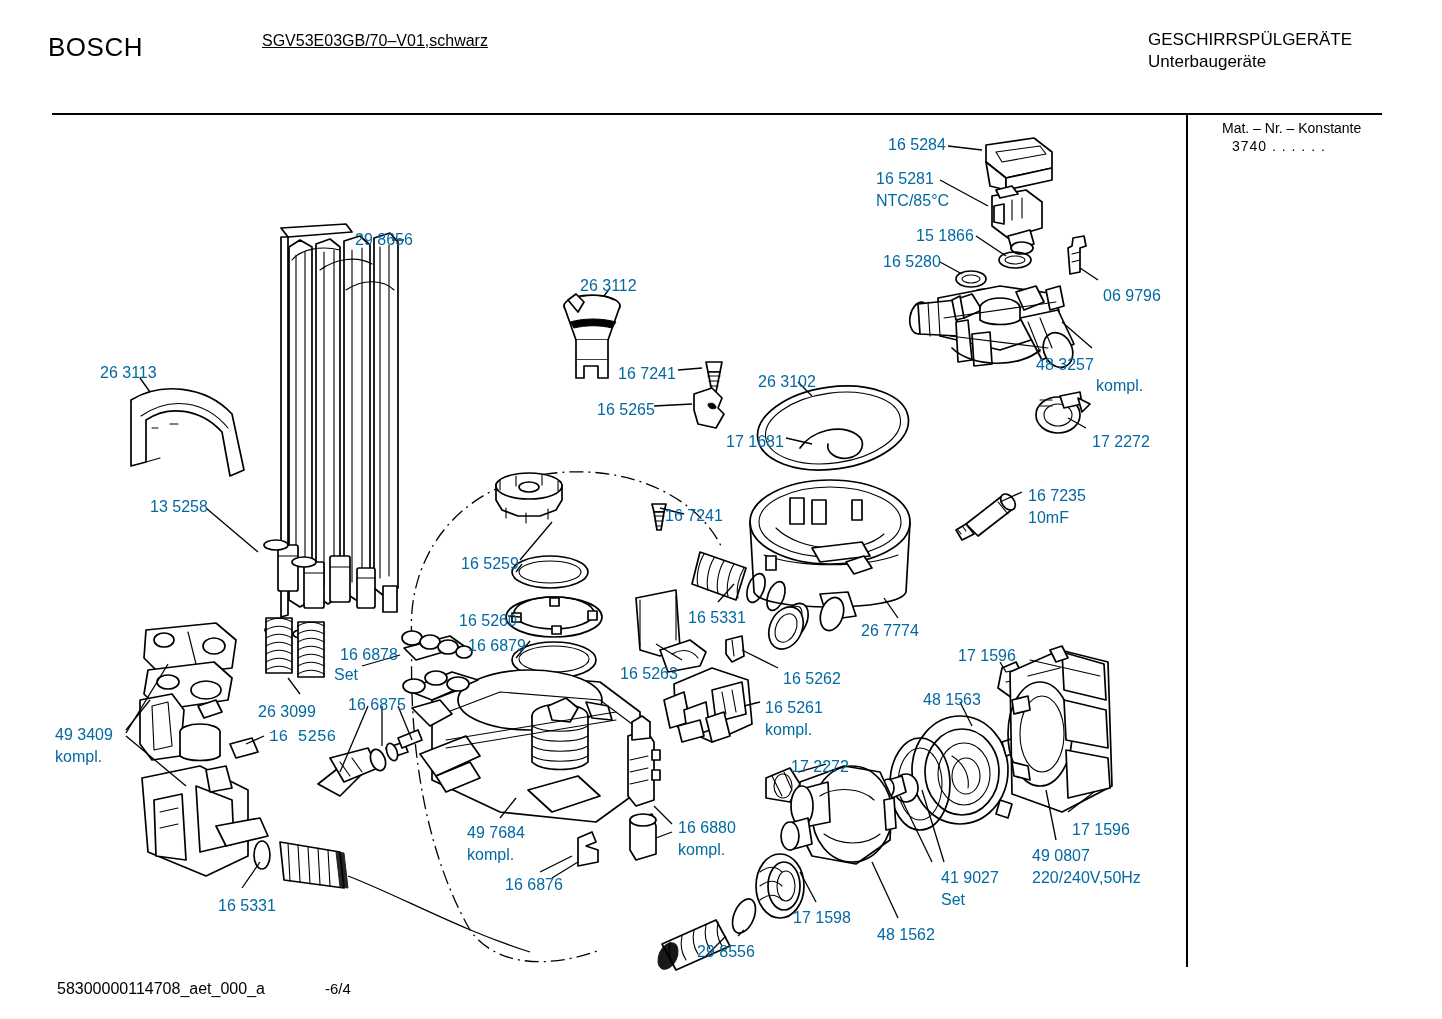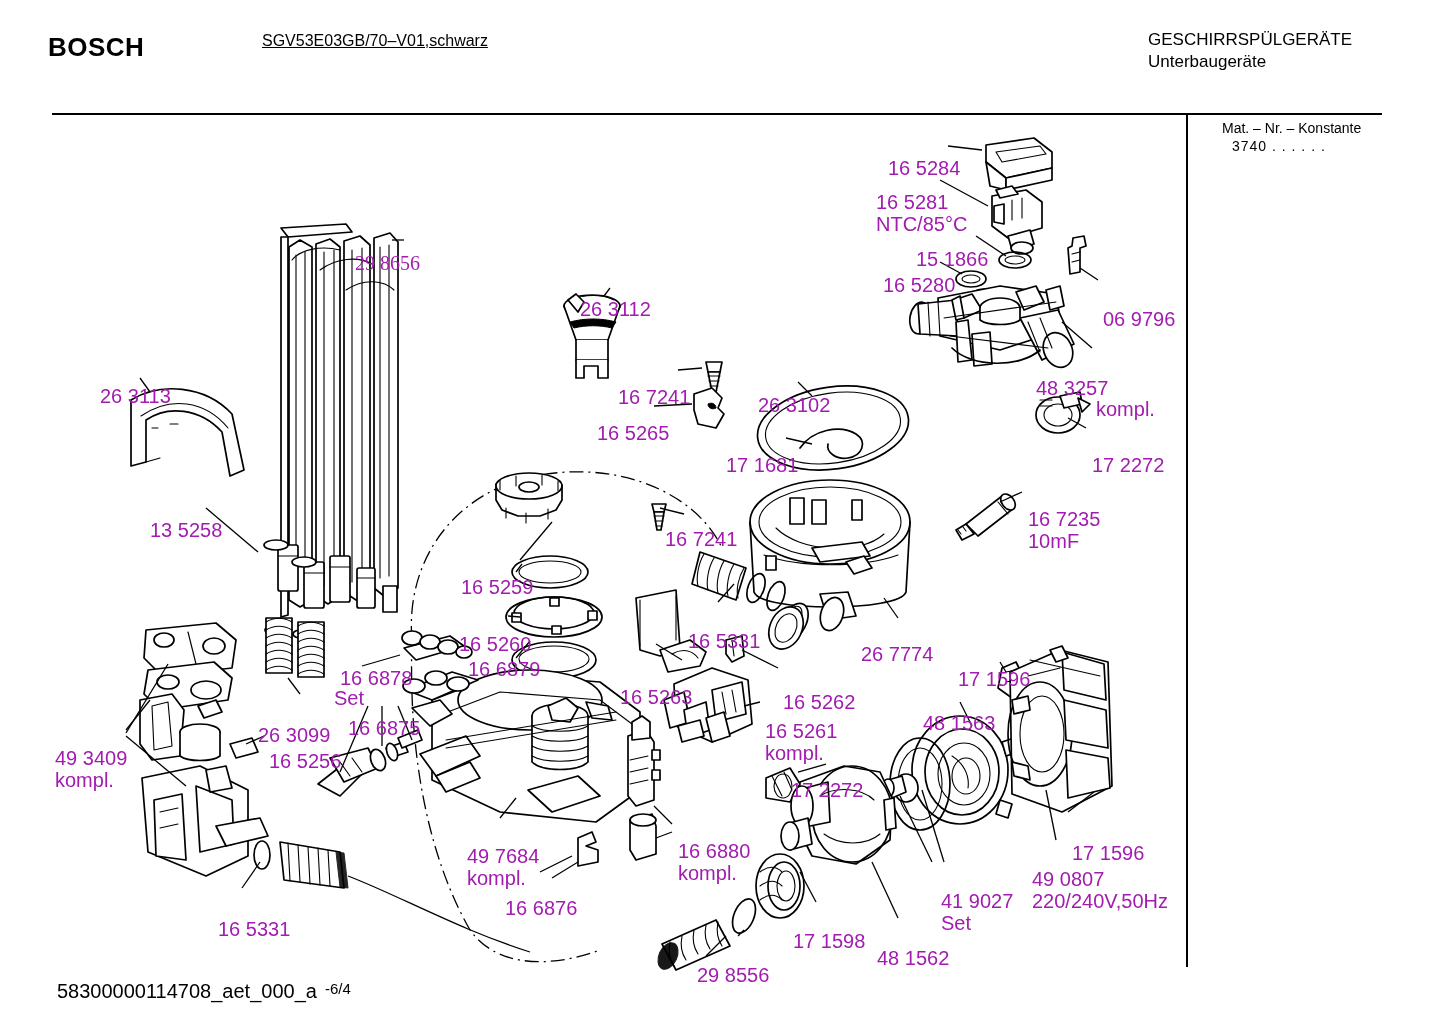--- a/index.html
+++ b/index.html
@@ -2,40 +2,40 @@
 <html><head>
 <meta charset="utf-8">
 <title>Bosch Parts Diagram</title>
 <style>
   html,body{margin:0;padding:0;background:#fff;}
   body{width:1442px;height:1019px;position:relative;overflow:hidden;
        font-family:"Liberation Sans","DejaVu Sans",sans-serif;color:#000;}
   .page{position:absolute;inset:0;}
 
   
-  .brand{position:absolute;left:48px;top:32px;font-size:26px;font-weight:bold;
+  .brand{position:absolute;left:48px;top:32px;font-size:26px;font-weight:normal;
          letter-spacing:0.5px;font-family:"Liberation Sans",sans-serif;}
   .model{position:absolute;left:262px;top:32px;font-size:16px;white-space:nowrap;text-decoration:underline;}
   .cat{position:absolute;left:1148px;top:30px;font-size:17px;white-space:nowrap;text-align:right;}
   .cat2{position:absolute;left:1148px;top:52px;font-size:17px;white-space:nowrap;}
 
   
   .rule-top{position:absolute;left:52px;top:113px;width:1330px;height:2px;background:#000;}
   .rule-right{position:absolute;left:1186px;top:113px;width:2px;height:854px;background:#000;}
 
   
   .matnr{position:absolute;left:1222px;top:120px;font-size:14px;white-space:nowrap;}
   .matnr2{position:absolute;left:1232px;top:138px;font-size:14px;white-space:nowrap;letter-spacing:1px;}
 
   
-  .foot-id{position:absolute;left:57px;top:980px;font-size:20px;white-space:nowrap;}
+  .foot-id{position:absolute;left:57px;top:980px;font-size:16px;white-space:nowrap;}
   .foot-pg{position:absolute;left:325px;top:980px;font-size:15px;white-space:nowrap;}
 
   
-  .lbl{position:absolute;font-size:20px;line-height:19px;white-space:pre;color:#a21caf;margin-top:24px;}
+  .lbl{position:absolute;font-size:16px;line-height:19px;white-space:pre;color:#0369a1;}
 
   
   .art{position:absolute;left:0;top:0;width:1442px;height:1019px;pointer-events:none;}
 </style>
 </head>
 <body>
 
 <div class="page">
 
   <div class="brand">BOSCH</div>
@@ -540,21 +540,21 @@
       <path d="M944 862 L922 790"></path>
       <path d="M242 888 L260 862"></path>
       <path d="M816 902 L800 872"></path>
       <path d="M898 918 L872 862"></path>
       <path d="M726 936 L706 956"></path>
       <path d="M738 936 L744 930"></path>
     </g>
   </svg>
 
   <div id="labels">
-      <div class="lbl" style="left: 355px; top: 230px; font-family: Liberation Serif, serif;">29 8656</div>
+      <div class="lbl" style="left: 355px; top: 230px;">29 8656</div>
       <div class="lbl" style="left: 100px; top: 363px;">26 3113</div>
       <div class="lbl" style="left: 150px; top: 497px;">13 5258</div>
       <div class="lbl" style="left: 580px; top: 276px;">26 3112</div>
       <div class="lbl" style="left: 618px; top: 364px;">16 7241</div>
       <div class="lbl" style="left: 597px; top: 400px;">16 5265</div>
       <div class="lbl" style="left: 758px; top: 372px;">26 3102</div>
       <div class="lbl" style="left: 726px; top: 432px;">17 1681</div>
       <div class="lbl" style="left: 888px; top: 135px;">16 5284</div>
       <div class="lbl" style="left: 876px; top: 169px;">16 5281</div>
       <div class="lbl" style="left: 876px; top: 191px;">NTC/85°C</div>
@@ -580,21 +580,21 @@
       <div class="lbl" style="left: 861px; top: 621px;">26 7774</div>
       <div class="lbl" style="left: 958px; top: 646px;">17 1596</div>
       <div class="lbl" style="left: 923px; top: 690px;">48 1563</div>
       <div class="lbl" style="left: 1072px; top: 820px;">17 1596</div>
       <div class="lbl" style="left: 1032px; top: 846px;">49 0807</div>
       <div class="lbl" style="left: 1032px; top: 868px;">220/240V,50Hz</div>
       <div class="lbl" style="left: 348px; top: 695px;">16 6875</div>
       <div class="lbl" style="left: 258px; top: 702px;">26 3099</div>
       <div class="lbl" style="left: 55px; top: 725px;">49 3409</div>
       <div class="lbl" style="left: 55px; top: 747px;">kompl.</div>
-      <div class="lbl" style="left: 269px; top: 728px;">16 5256</div>
+      <div class="lbl" style="left: 269px; top: 728px; font-family: Liberation Mono, monospace;">16 5256</div>
       <div class="lbl" style="left: 791px; top: 757px;">17 2272</div>
       <div class="lbl" style="left: 467px; top: 823px;">49 7684</div>
       <div class="lbl" style="left: 467px; top: 845px;">kompl.</div>
       <div class="lbl" style="left: 678px; top: 818px;">16 6880</div>
       <div class="lbl" style="left: 678px; top: 840px;">kompl.</div>
       <div class="lbl" style="left: 505px; top: 875px;">16 6876</div>
       <div class="lbl" style="left: 941px; top: 868px;">41 9027</div>
       <div class="lbl" style="left: 941px; top: 890px;">Set</div>
       <div class="lbl" style="left: 218px; top: 896px;">16 5331</div>
       <div class="lbl" style="left: 793px; top: 908px;">17 1598</div>

